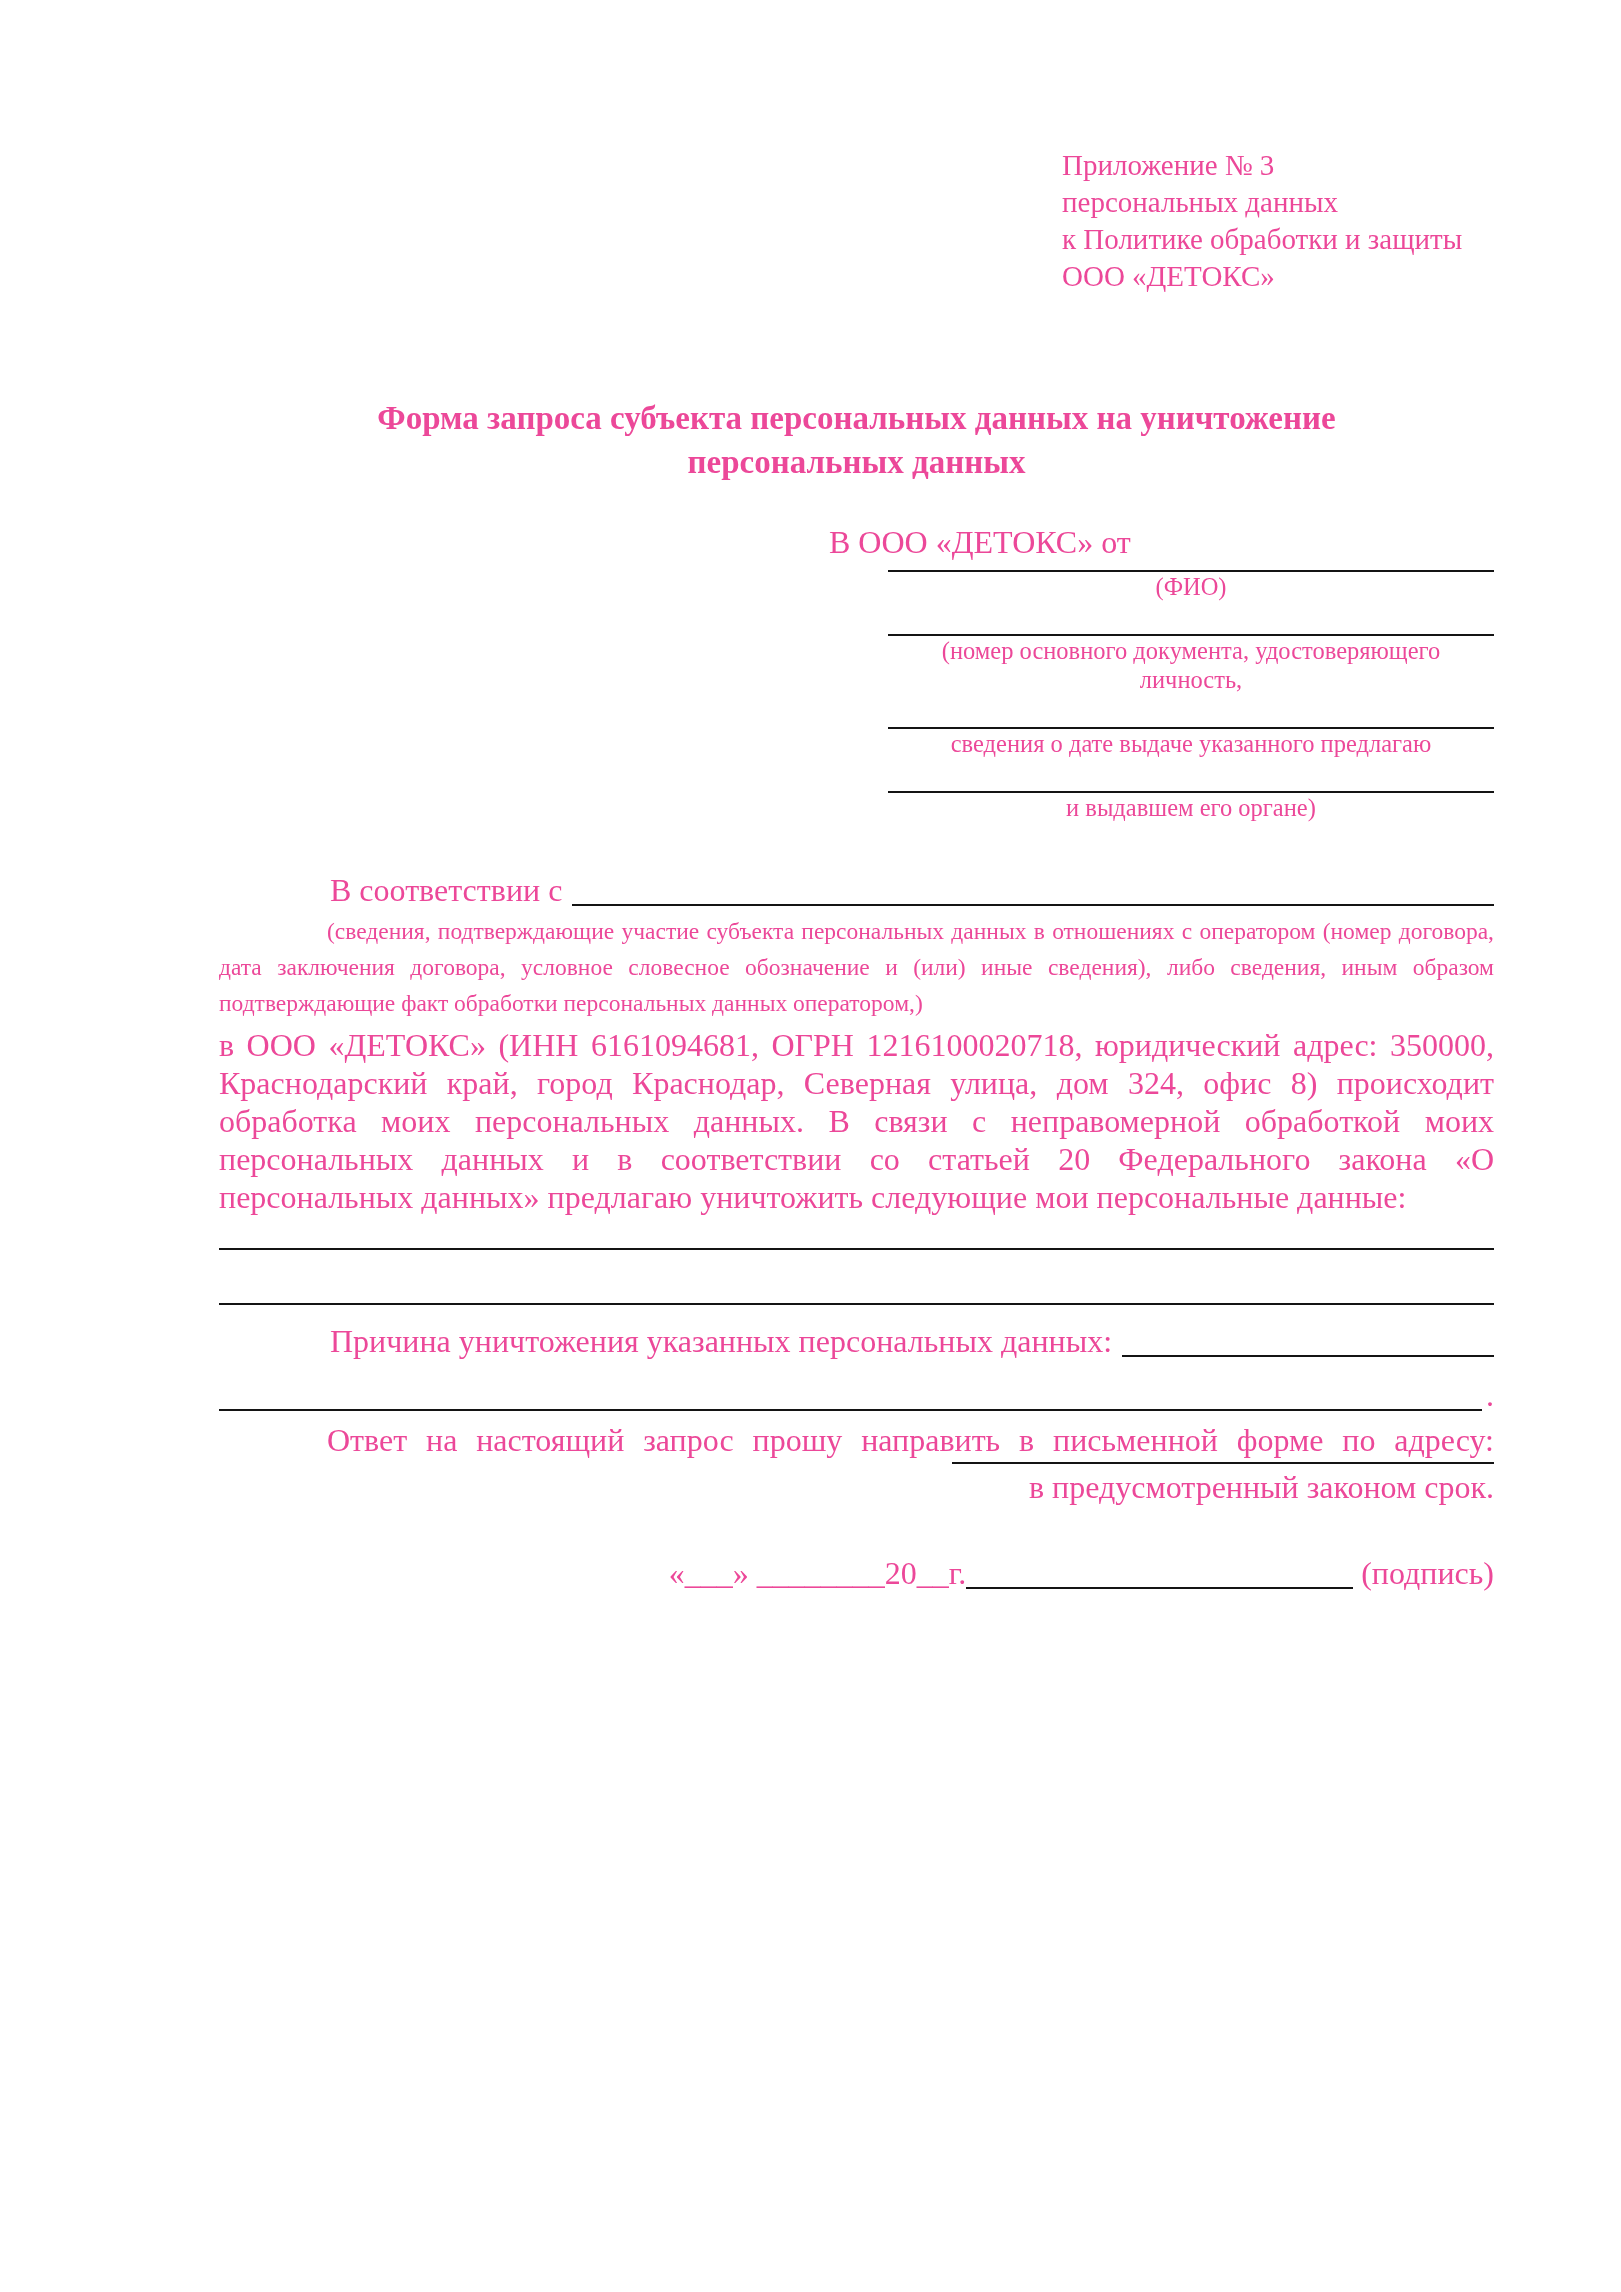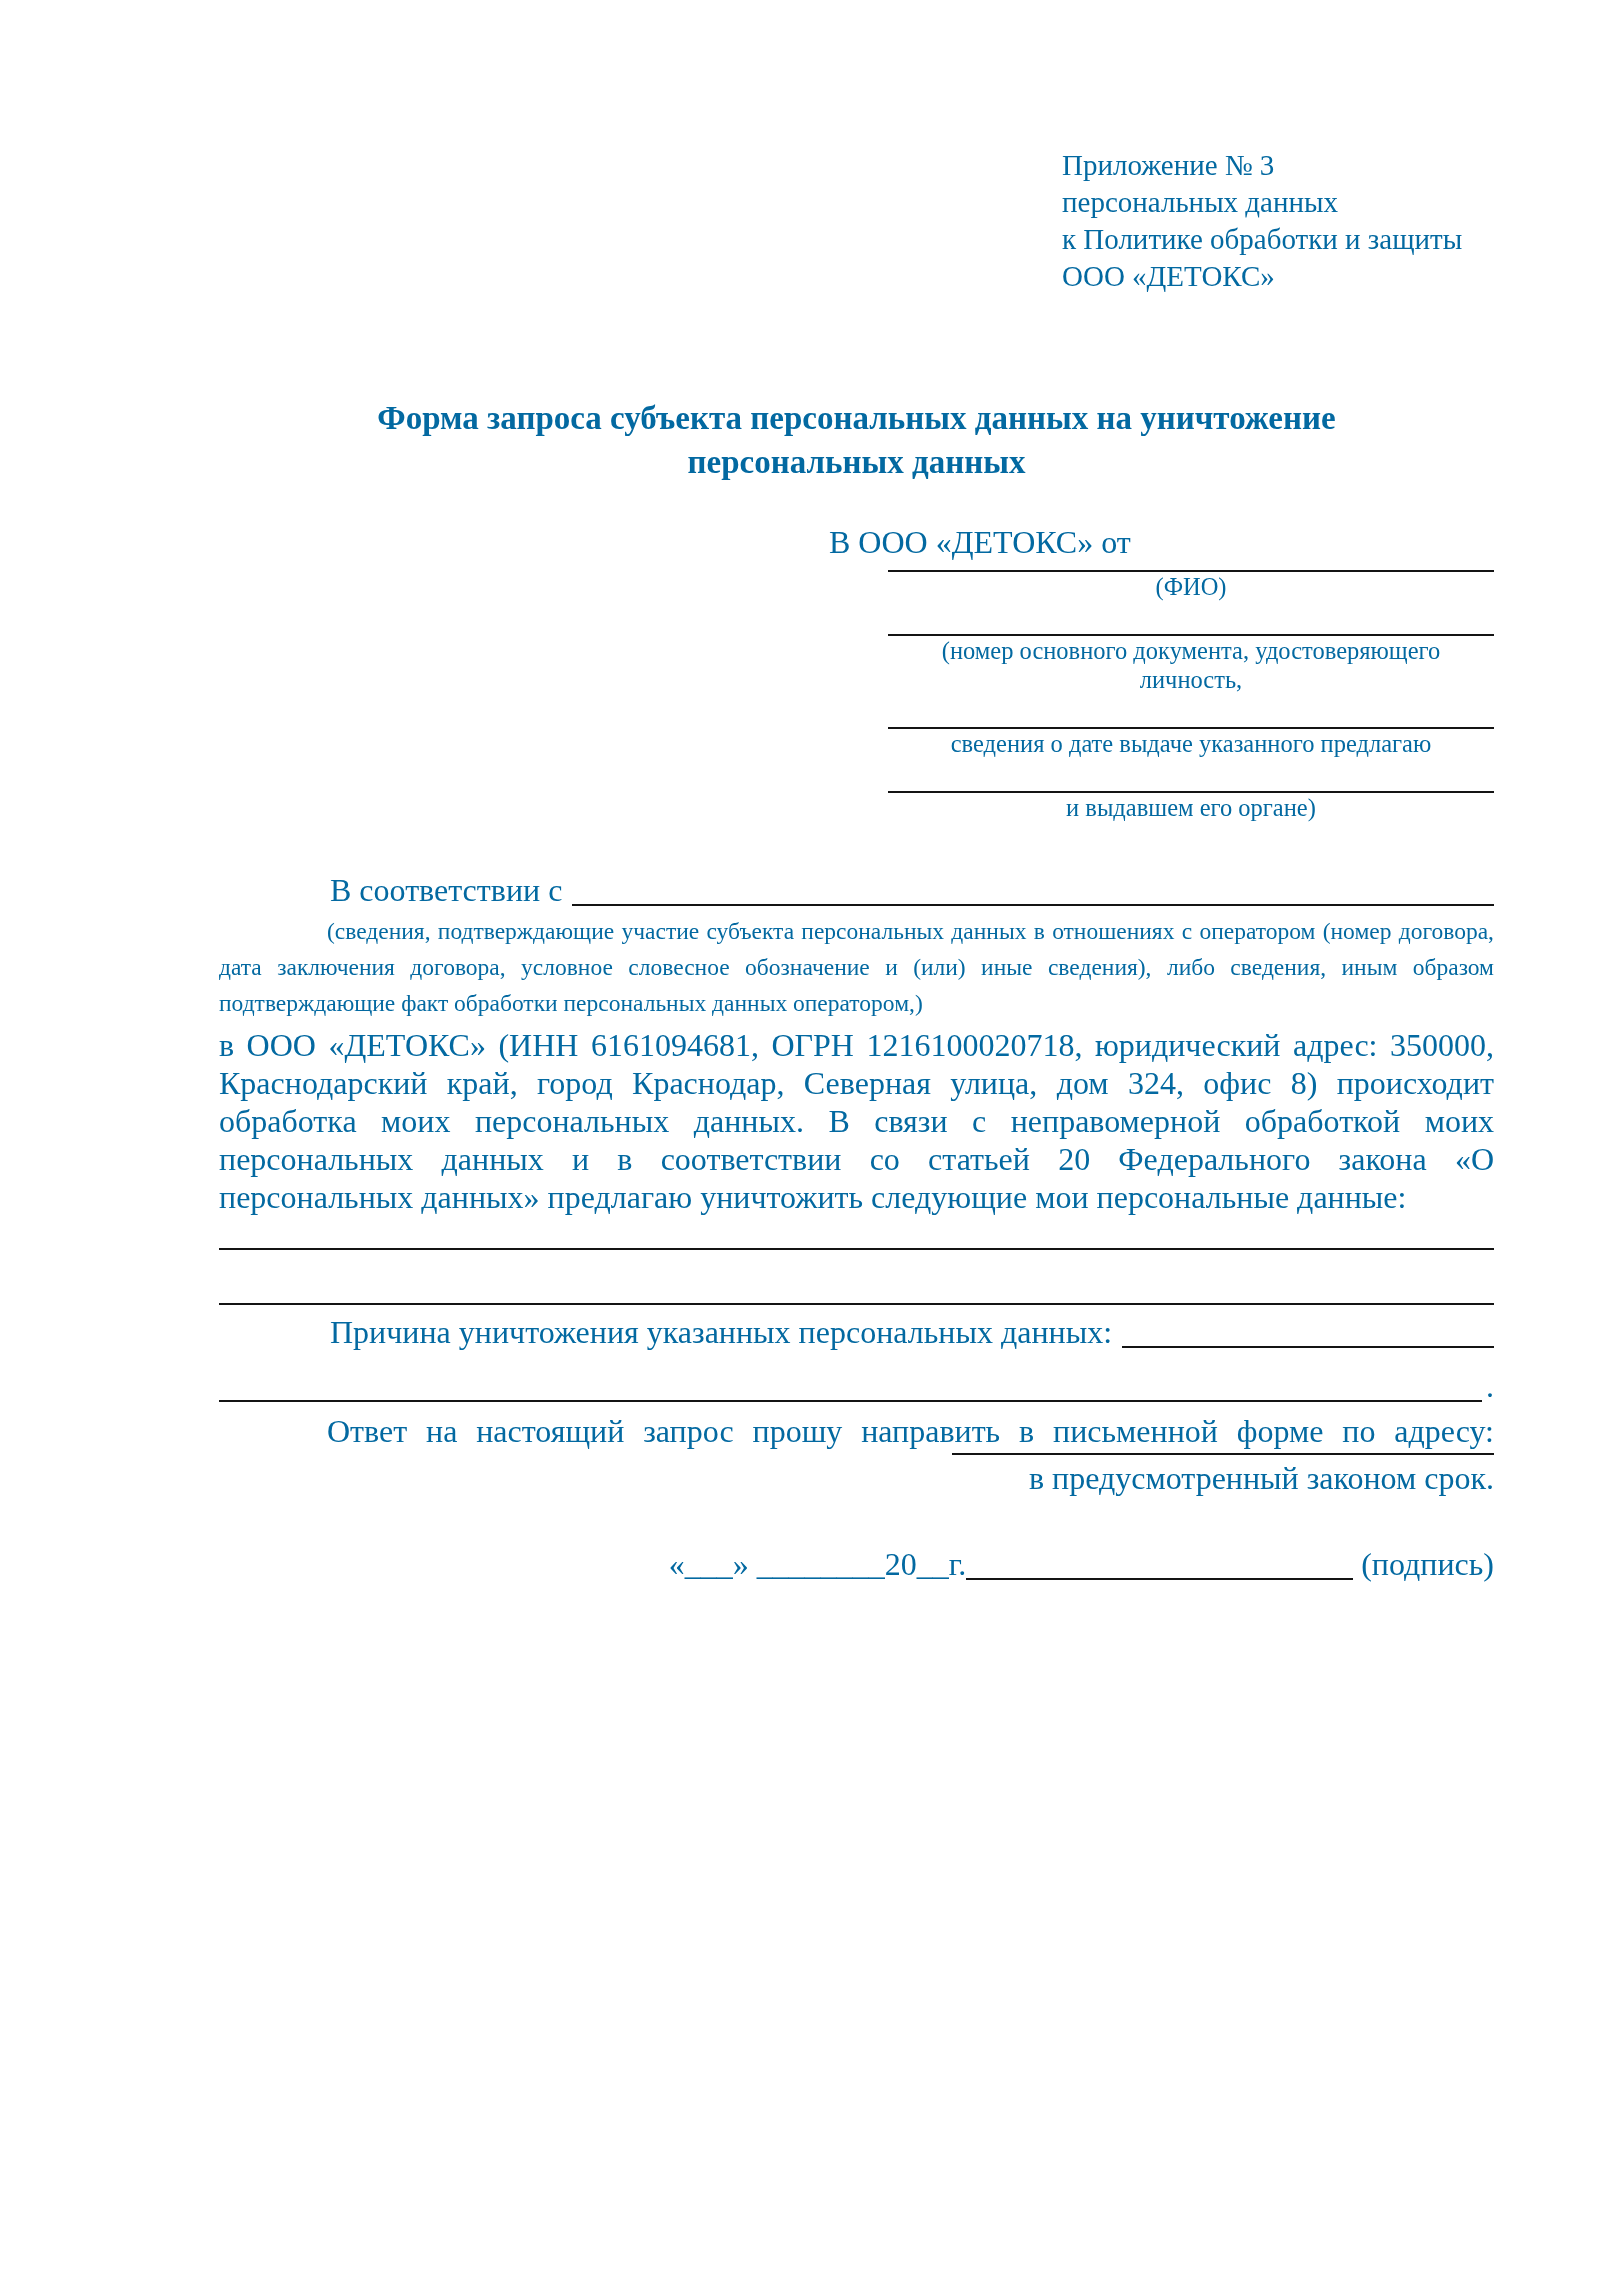--- a/index.html
+++ b/index.html
@@ -2,21 +2,21 @@
 <html lang="ru"><head>
 <meta charset="utf-8">
 <style>
   * { margin: 0; padding: 0; box-sizing: border-box; }
   html, body { background: #ffffff; }
   .page {
     position: relative;
     width: 1621px;
     height: 2272px;
     background: #ffffff;
-    color: #0369a1;
+    color: #ec4899;
     font-family: "Liberation Serif", "DejaVu Serif", serif;
     overflow: hidden;
   }
   .content {
     padding: 147px 127px 0 219px; 
   }
 
   
   .appendix {
     margin-left: 843px;
@@ -93,21 +93,21 @@
   }
 
   .hr-blank {
     border-bottom: 2.9px solid #141414;
     height: 1px;
   }
   .hr-1 { margin-top: 32px; }
   .hr-2 { margin-top: 53px; }
 
   .reason-row {
-    margin-top: 8px;
+    margin-top: 17px;
     display: flex;
     align-items: flex-end;
     font-size: 32px;
     line-height: 39px;
   }
   .reason-label { padding-left: 111px; white-space: nowrap; }
 
   .terminated-line {
     margin-top: 15.7px;
     display: flex;

